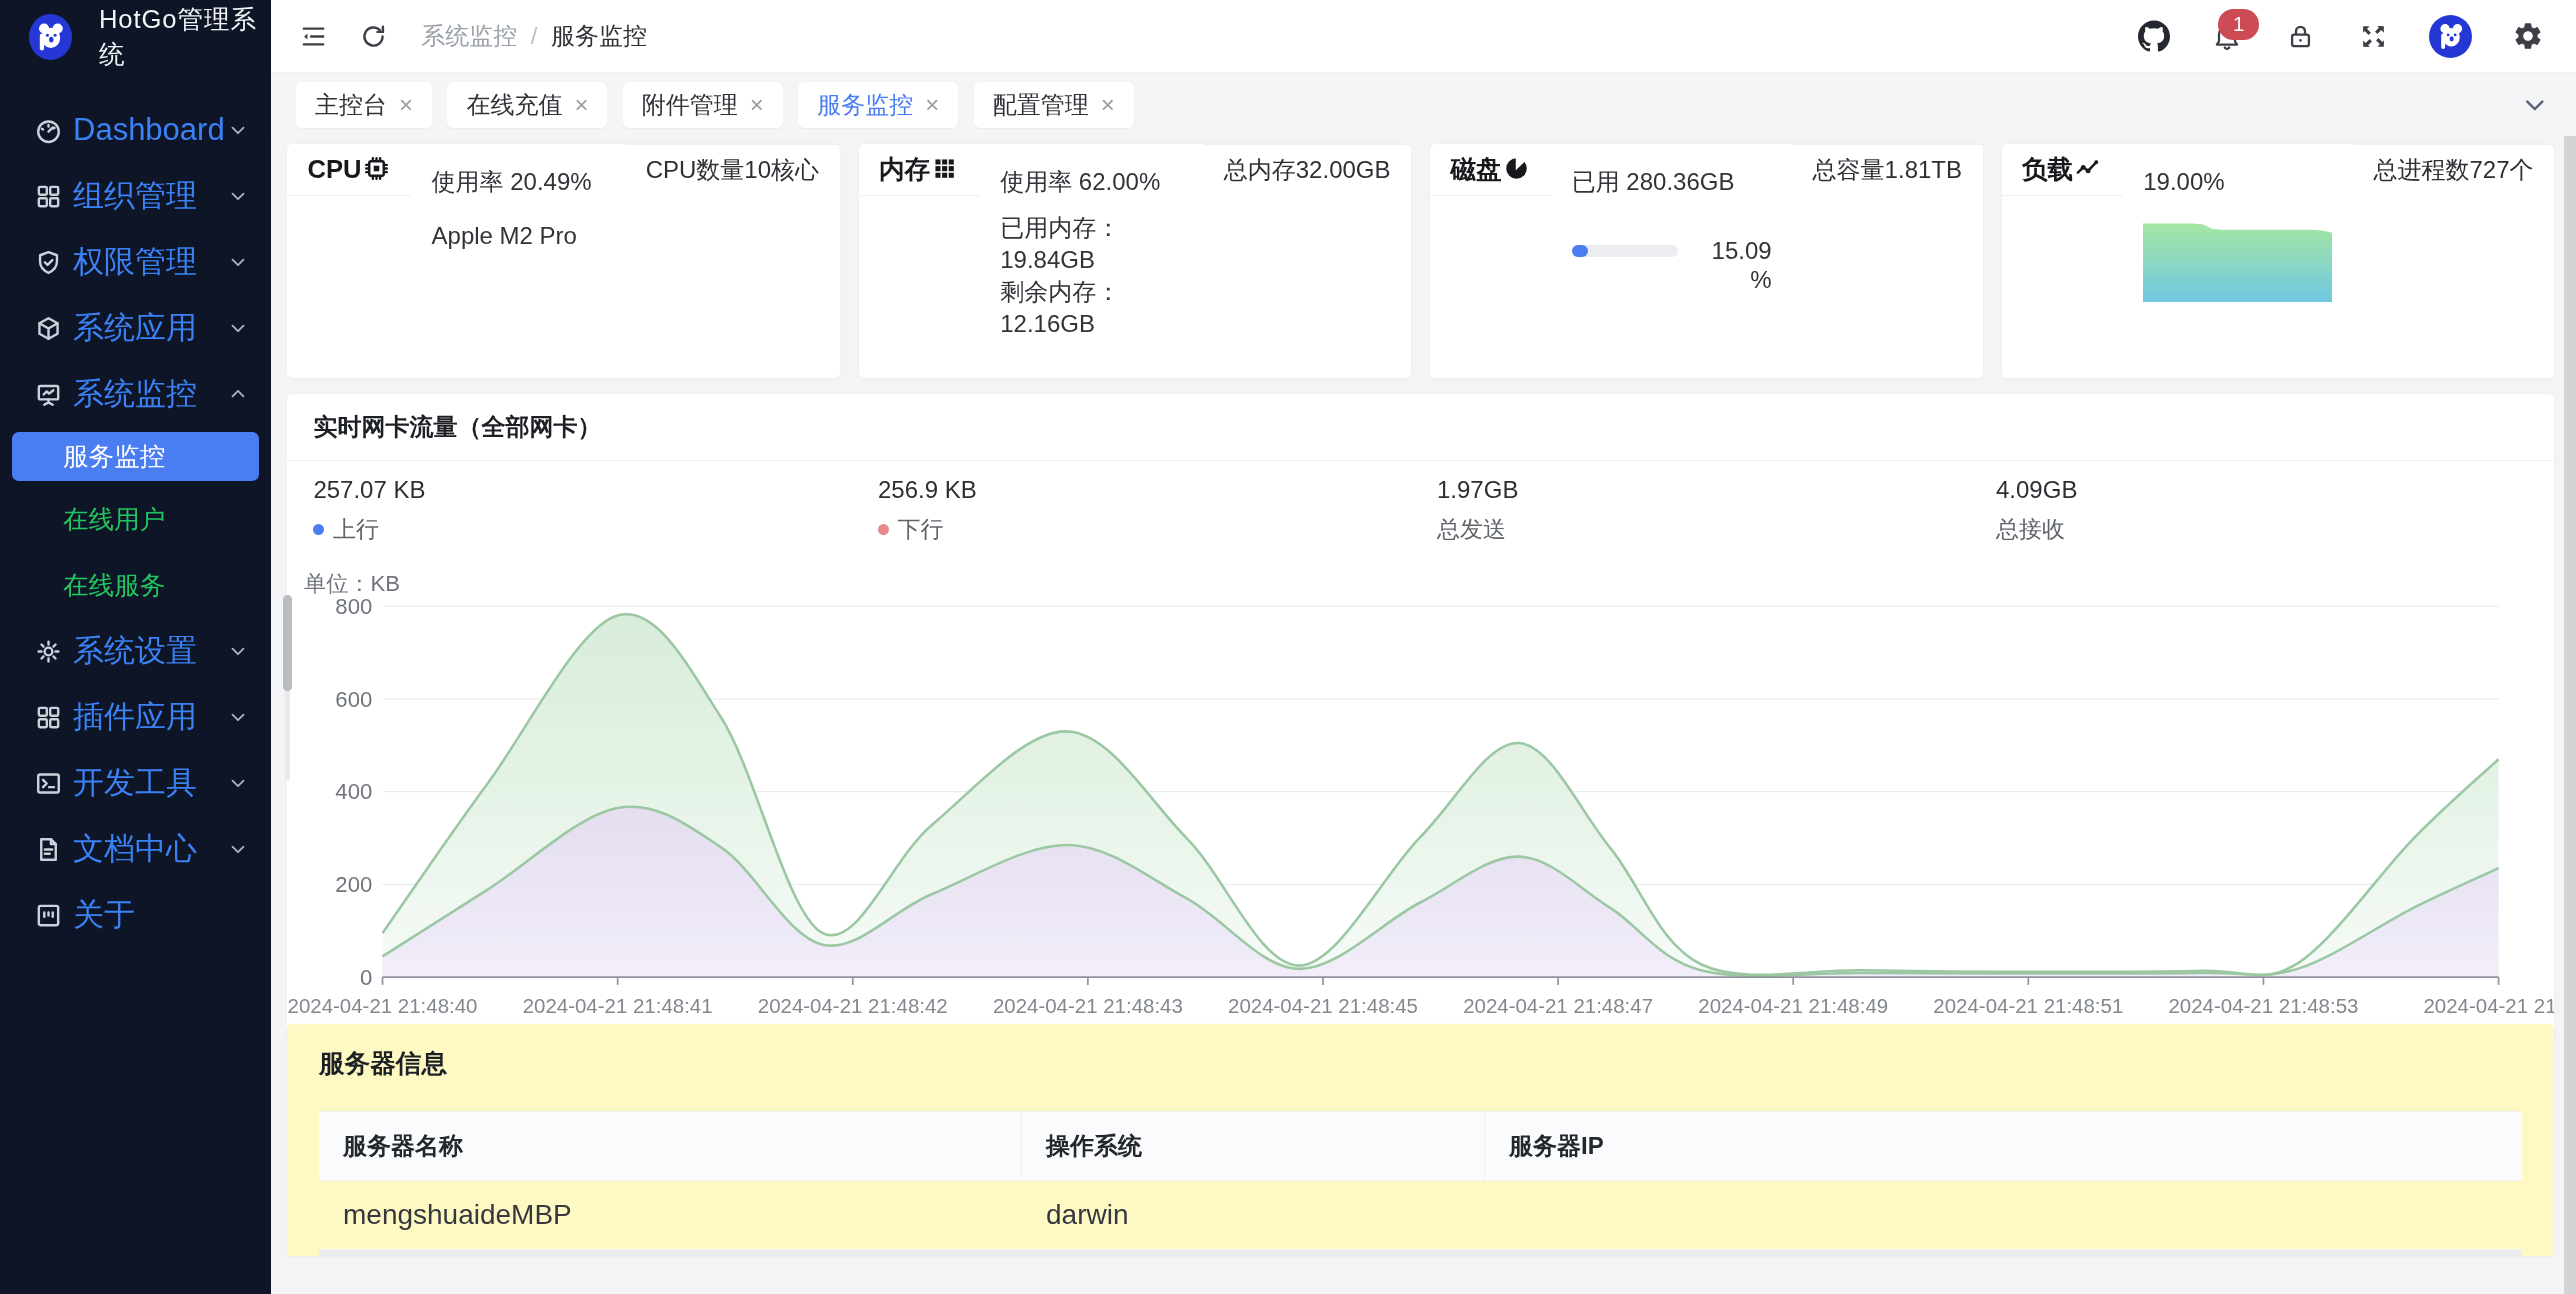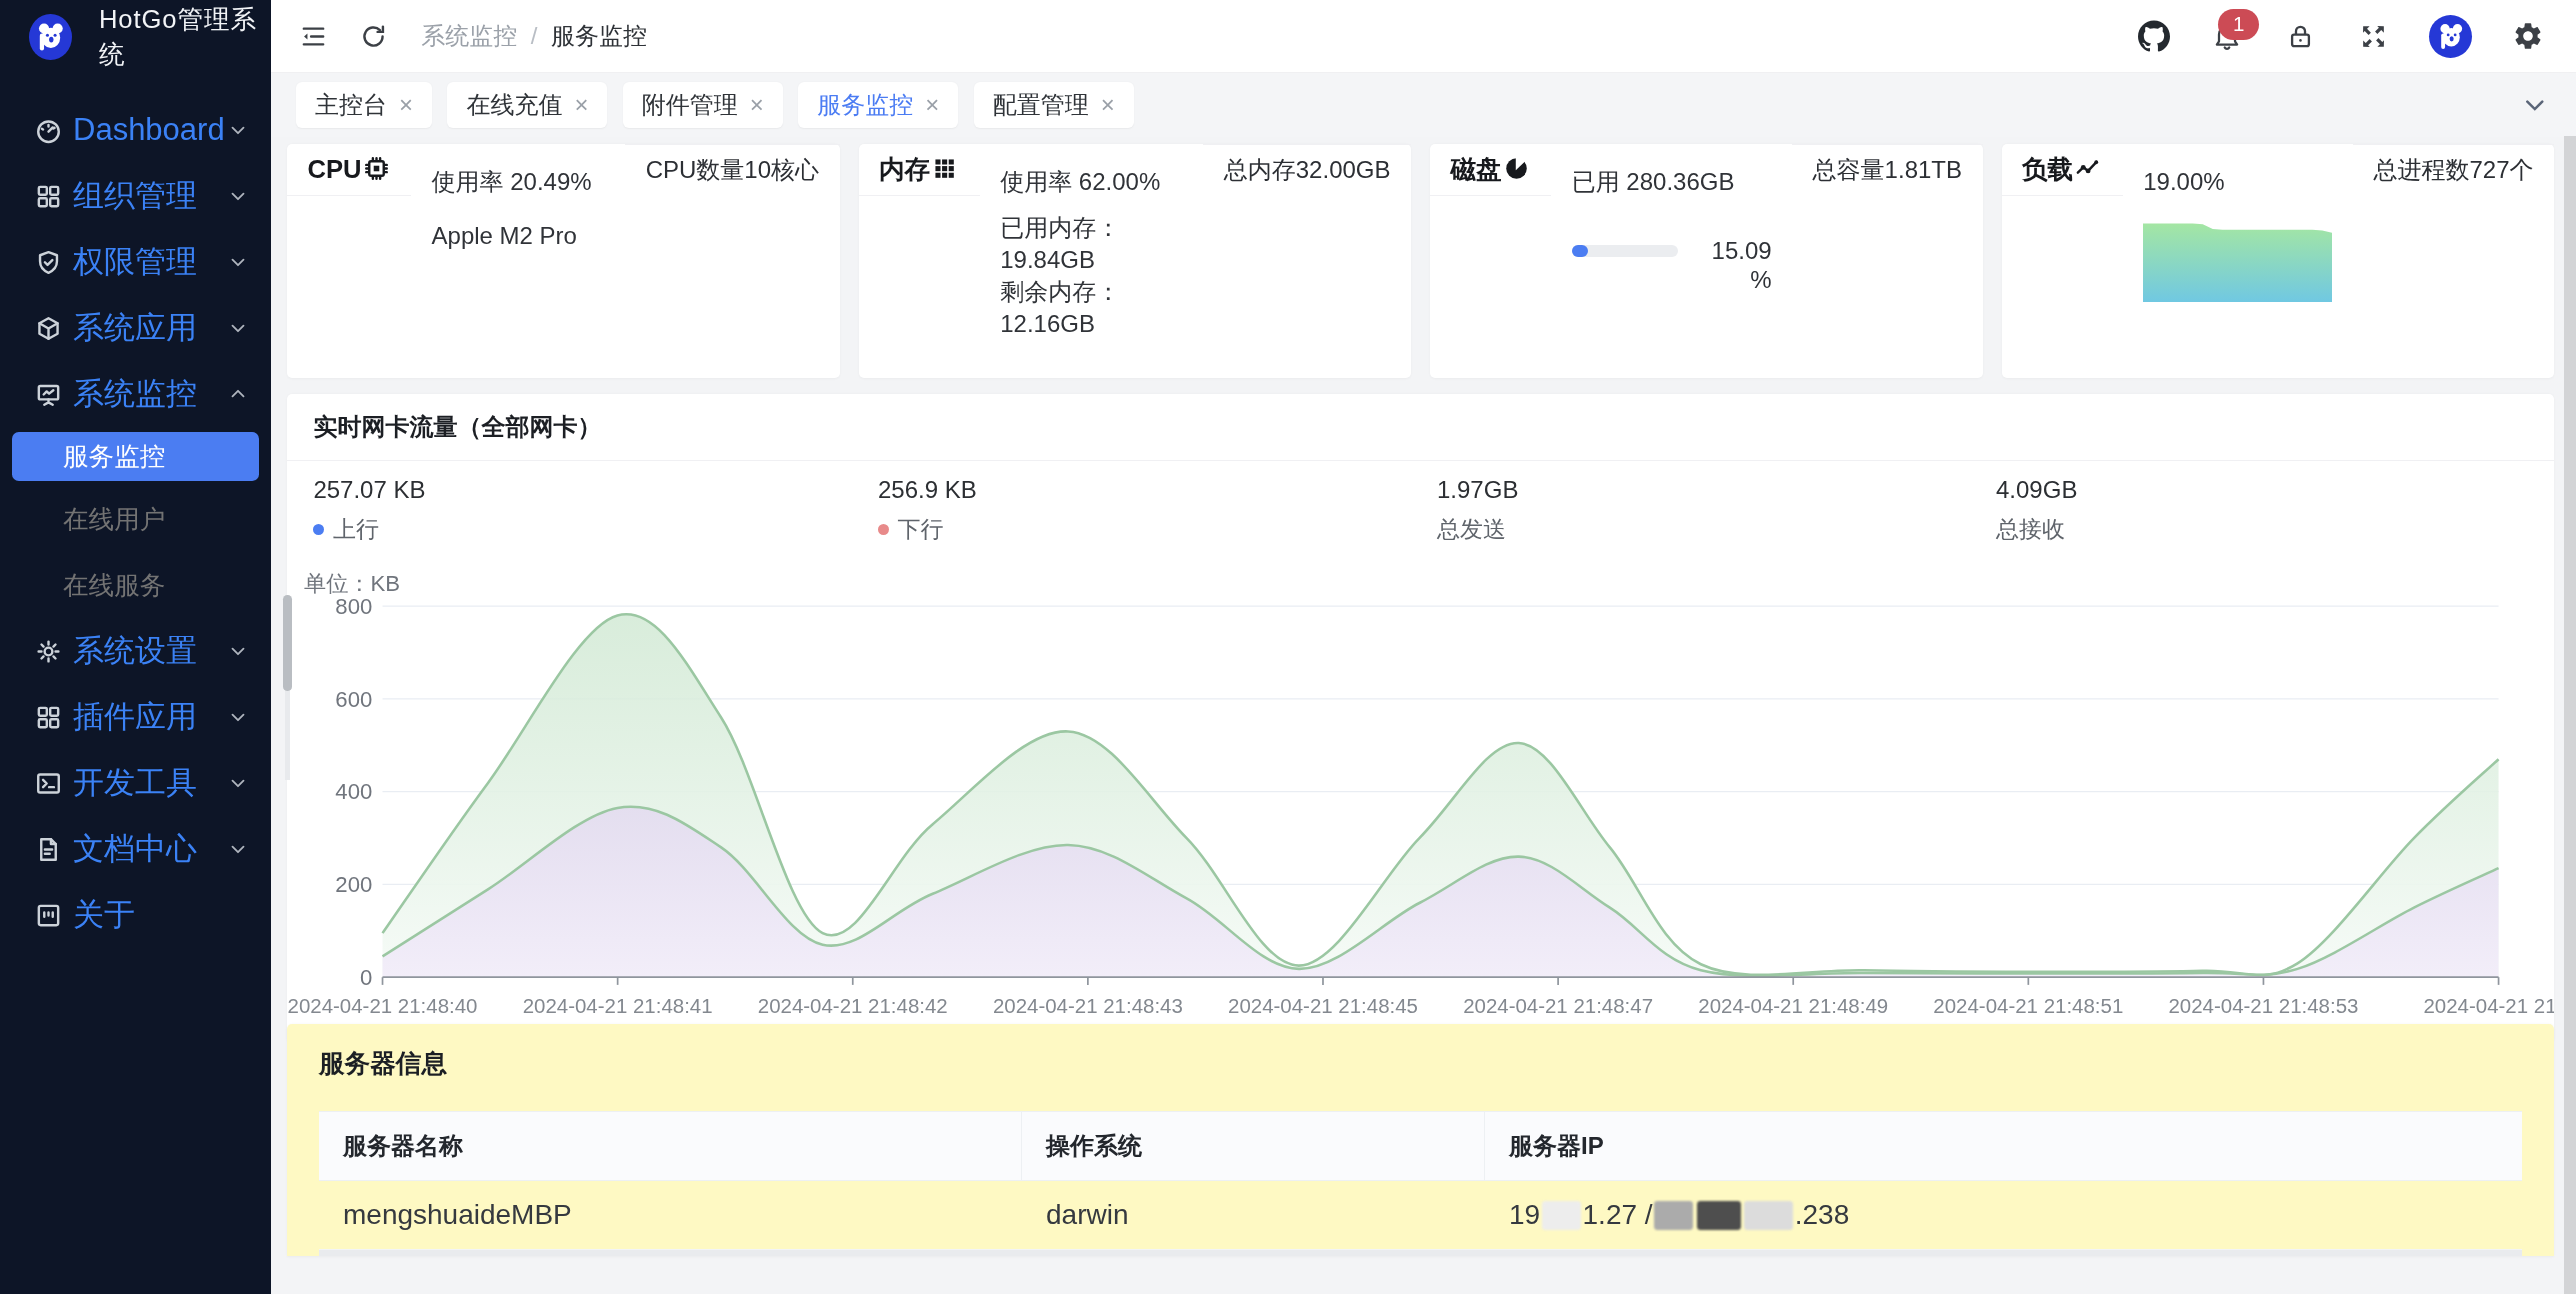--- a/index.html
+++ b/index.html
@@ -8,21 +8,21 @@
   
   .sidebar{position:absolute;left:0;top:0;width:271px;height:1295px;background:#0d1527;z-index:5;}
   .logo-row{height:73px;display:flex;align-items:center;padding-left:29px;gap:27px;}
   .logo-circle{width:46px;height:46px;border-radius:50%;background:#2538d6;display:flex;align-items:center;justify-content:center;}
   .logo-title{font-size:25.6px;color:#f2f4f7;font-weight:500;letter-spacing:0.9px;}
   .menu{margin-top:24px;}
   .menu-item{height:66px;display:flex;align-items:center;padding:0 22px 0 34px;cursor:pointer;}
   .menu-item .mi-icon{width:29px;height:29px;flex:0 0 29px;}
   .menu-item .mi-label{margin-left:10px;font-size:31px;color:#3b82f6;}
   .menu-item .mi-chevron{margin-left:auto;width:22px;height:22px;}
-  .submenu-item{height:66px;display:flex;align-items:center;padding-left:63px;font-size:25.6px;color:#737373;cursor:pointer;}
+  .submenu-item{height:66px;display:flex;align-items:center;padding-left:63px;font-size:25.6px;color:#22c55e;cursor:pointer;}
   .submenu-item.active{height:49px;margin:5.1px 12px;padding-left:51px;border-radius:6.8px;background:#4b7df2;color:#fff;}
   
   .header{position:absolute;left:271px;top:0;width:2305px;height:72px;background:#fff;border-bottom:0.9px solid #f0f0f2;display:flex;align-items:center;z-index:4;}
   .hdr-btn{width:34px;height:34px;margin-left:25.6px;display:flex;align-items:center;justify-content:center;cursor:pointer;}
   .breadcrumb{margin-left:31px;font-size:24px;display:flex;gap:13.6px;align-items:center;}
   .bc-muted{color:#9ba1a9;}
   .bc-sep{color:#b9bec5;}
   .bc-current{color:#2e3237;}
   .hdr-right{position:absolute;right:31px;top:0;height:72px;display:flex;align-items:center;gap:39px;}
   .hdr-icon{position:relative;width:34px;height:34px;display:flex;align-items:center;justify-content:center;cursor:pointer;}
@@ -479,29 +479,20 @@
     <div class="srv-title">服务器信息</div>
     <div class="srv-table" id="srv-table">
         <div class="srv-hrow">
           <div class="srv-hcell col-0">服务器名称</div>
           <div class="srv-hcell col-1">操作系统</div>
           <div class="srv-hcell col-2">服务器IP</div>
         </div>
         <div class="srv-row">
       <div class="srv-cell col-0">mengshuaideMBP</div>
       <div class="srv-cell col-1">darwin</div>
-      <div class="srv-cell col-2">
-            <span>19</span>
-            <span class="redact redact-a"></span>
-            <span>1.27 / </span>
-            <span class="redact redact-b"></span>
-            <span class="redact redact-c"></span>
-            <span class="redact redact-d"></span>
-            <span>.238</span>
-          </div>
         </div>
         <div class="srv-strip"></div>
       </div>
   </div>
 
   <div class="right-scrollbar"></div>
   <div class="left-scroll-thumb"></div>
   <div class="left-scroll-track"></div>
 </div>
 

